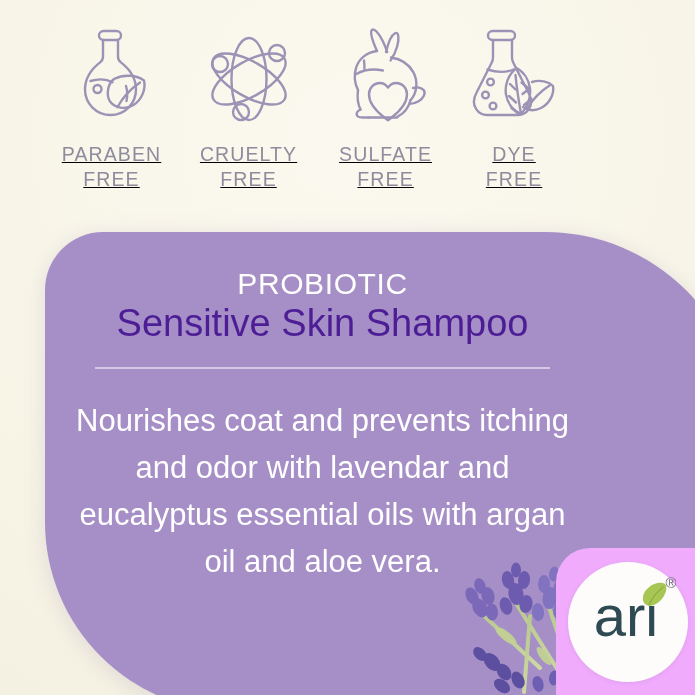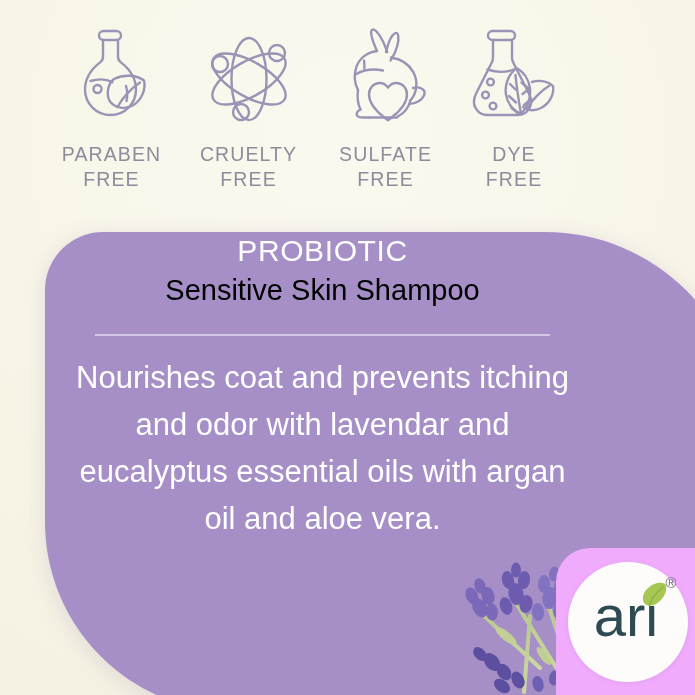--- a/index.html
+++ b/index.html
@@ -30,20 +30,21 @@
   
   .badges {
     position: absolute;
     top: 24px;
     left: 0;
     width: 574px;
     height: 180px;
     display: flex;
     justify-content: center;
     align-items: flex-start;
+    text-decoration: underline;
   }
   .badge {
     width: 160px;
     display: flex;
     flex-direction: column;
     align-items: center;
   }
   .badge:nth-child(1) { margin-left: 43px; }
   .badge:nth-child(4) { width: 140px; }
 
@@ -76,50 +77,51 @@
     height: 480px;
     background: #a68fc7;
     border-radius: 58px 200px 0 190px;
     box-shadow: 0 4px 22px rgba(120, 100, 155, 0.18);
   }
   .card-inner {
     position: absolute;
     left: 0;
     top: 0;
     width: 555px;
+    padding-top: 33px;
     text-align: center;
   }
 
   .card-eyebrow {
     color: #ffffff;
     font-size: 30px;
     line-height: 38px;
     letter-spacing: 0.6px;
     font-weight: 400;
   }
   .card-title {
-    color: #000000;
-    font-size: 29px;
+    color: #4c1d95;
+    font-size: 38px;
     line-height: 43px;
     font-weight: 400;
     margin-top: -1px;
   }
   .card-divider {
     width: 455px;
     height: 1.6px;
     background: #d9cde8;
     margin: 22px auto 0 auto;
     opacity: .92;
   }
   .card-body {
     color: #ffffff;
     font-size: 31px;
     line-height: 47px;
     font-weight: 400;
-    margin-top: 18px;
+    margin-top: 28px;
     padding: 0 22px;
   }
 
   
   .lavender {
     position: absolute;
     left: 418px;
     top: 556px;
     width: 220px;
     height: 139px;

